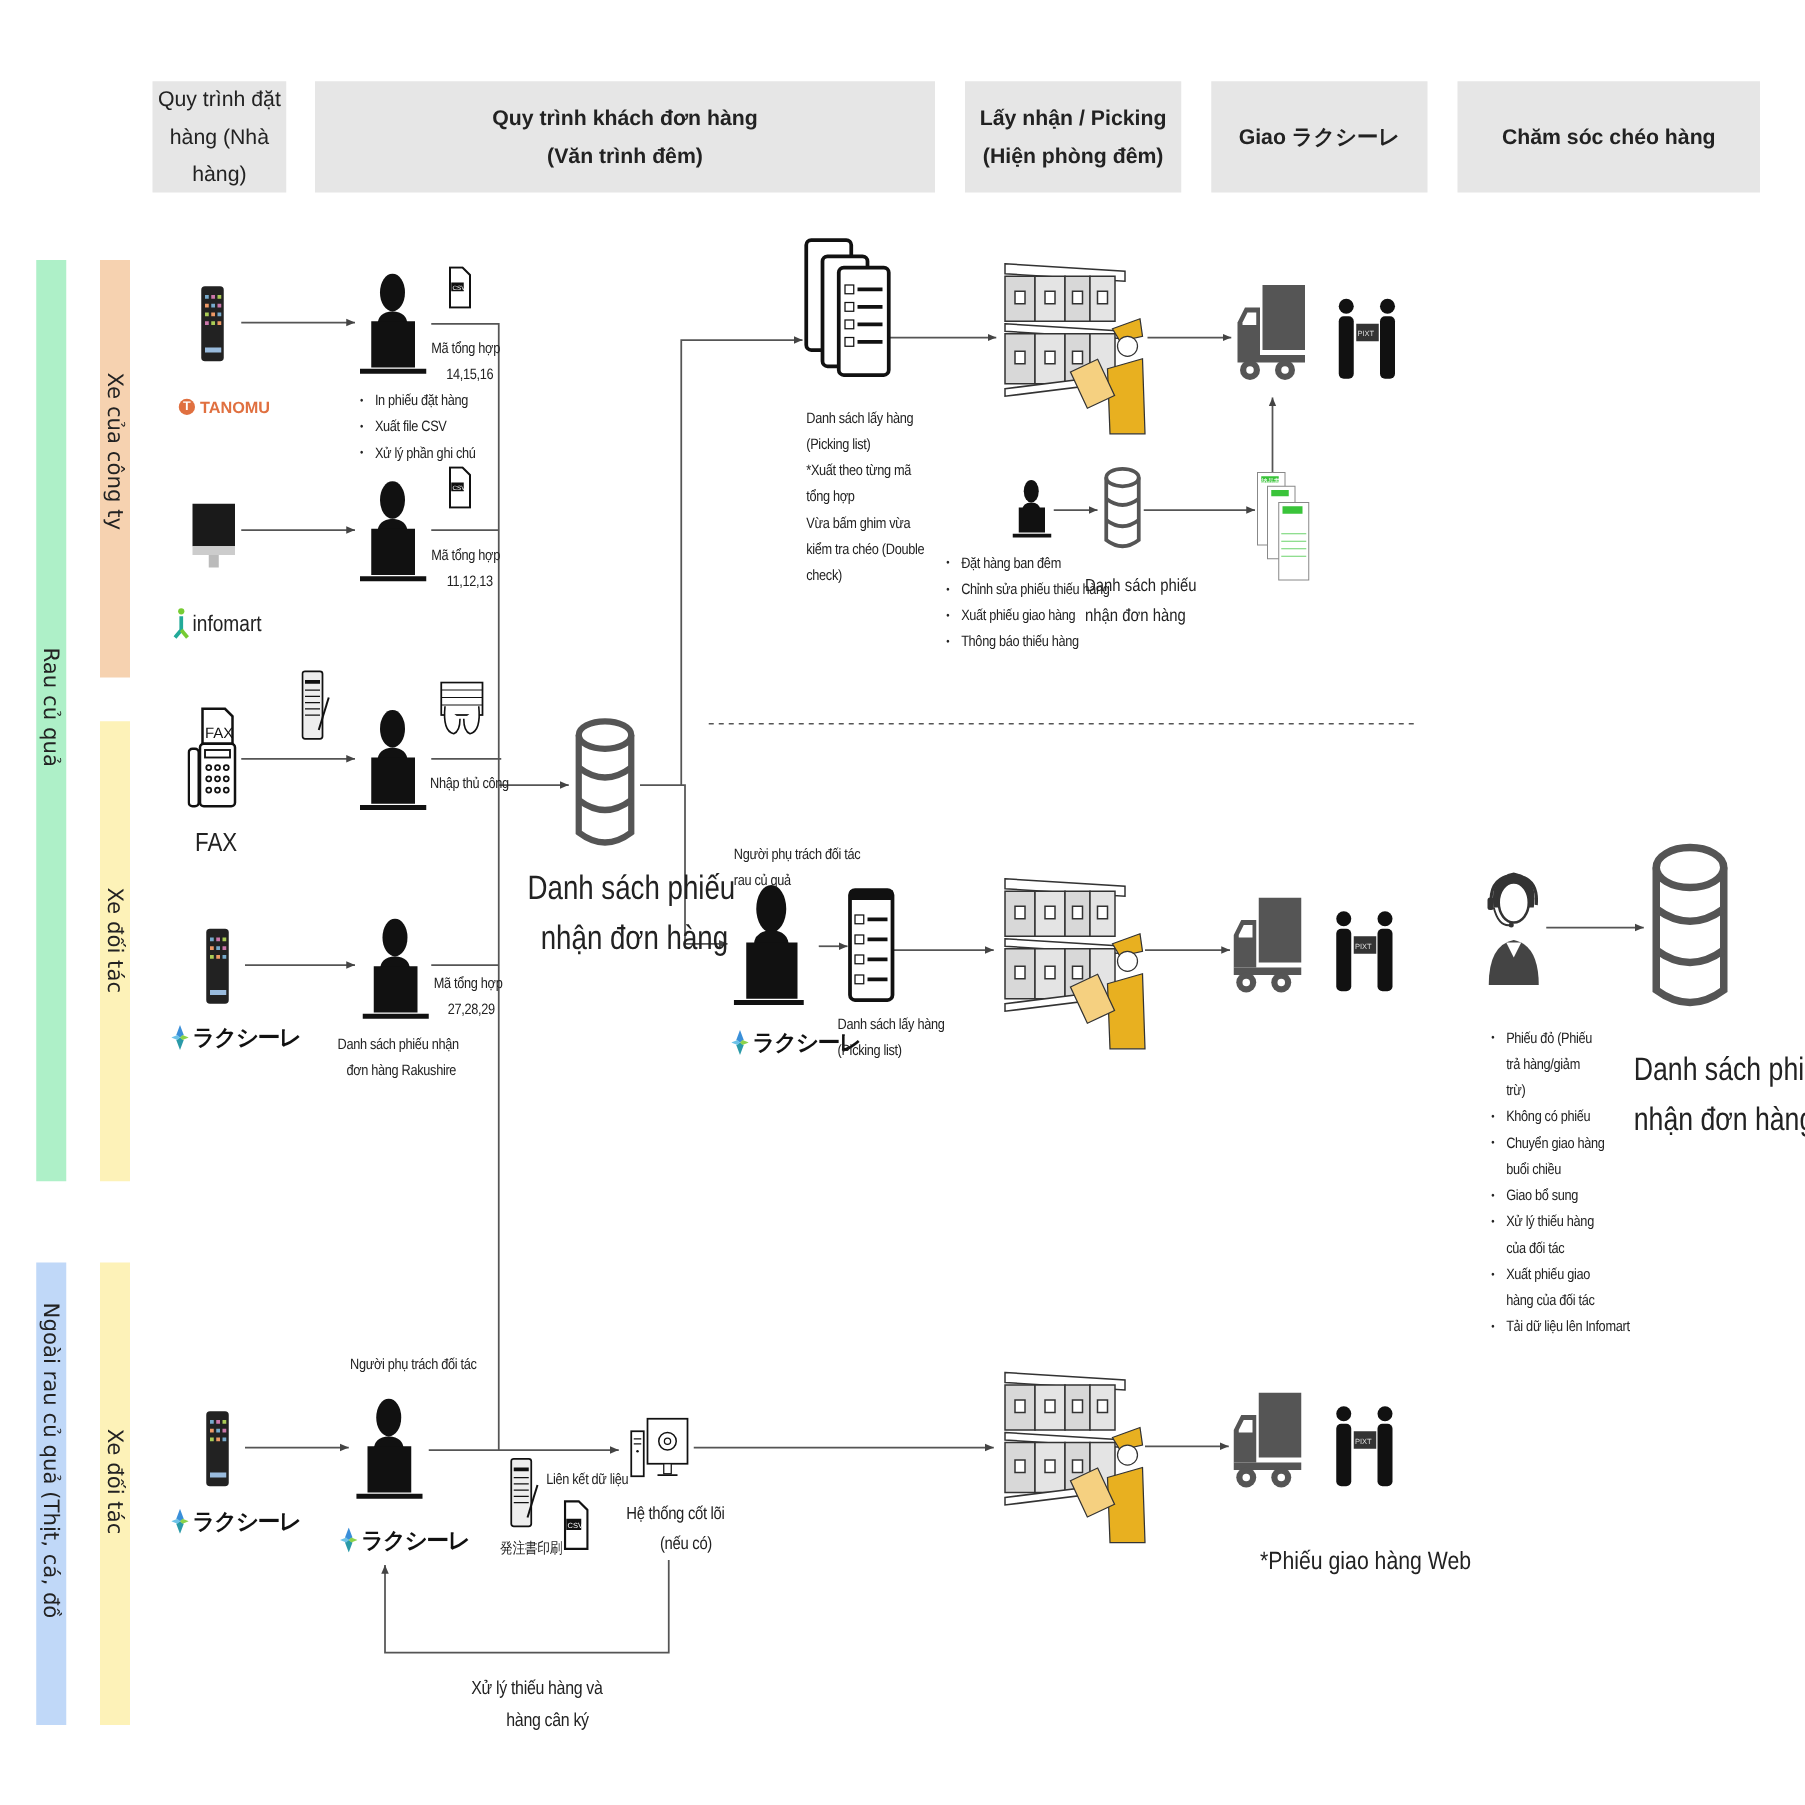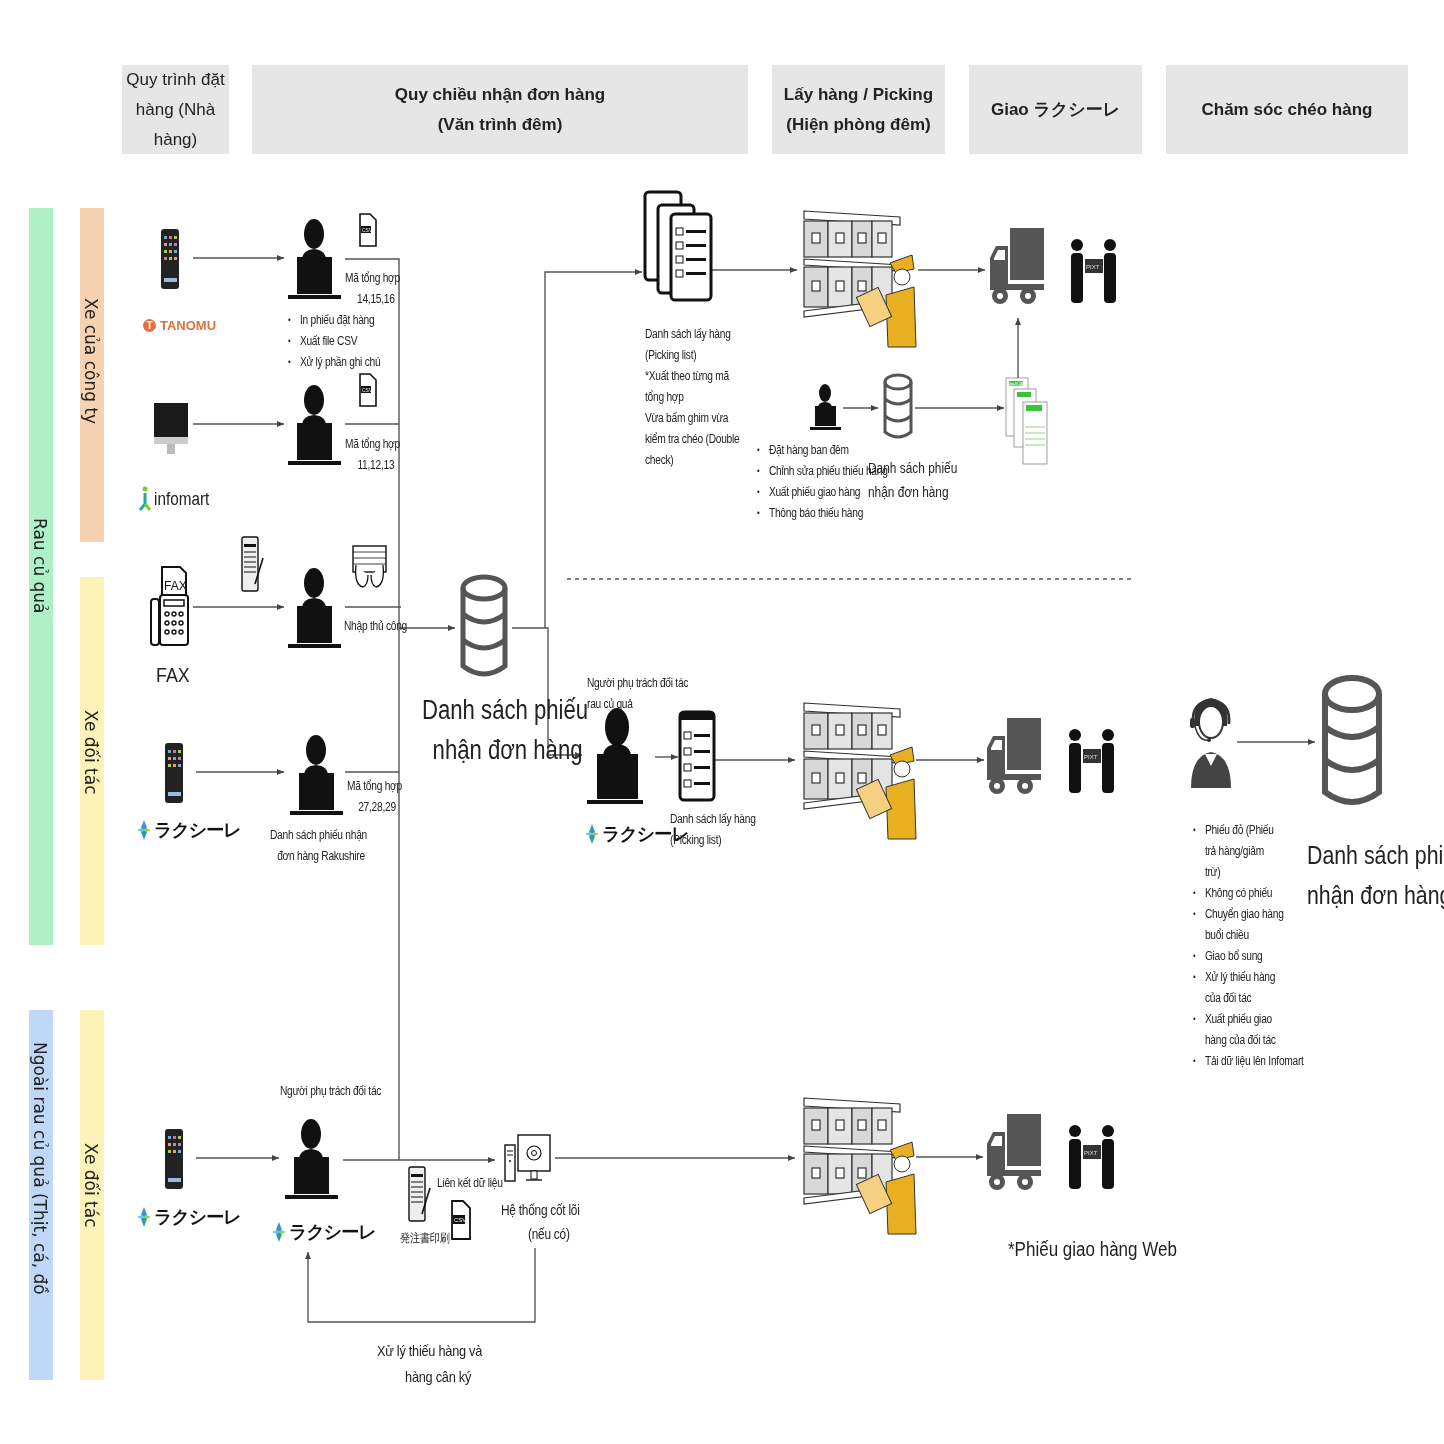--- a/index.html
+++ b/index.html
@@ -26,27 +26,27 @@
 <body>
 
 <div class="hdr" style="left:122px;top:65px;width:107px;height:89px;">
   <div>
       <div>Quy trình đặt</div>
       <div>hàng (Nhà hàng)</div>
     </div>
 </div>
 <div class="hdr bold" style="left:252px;top:65px;width:496px;height:89px;">
   <div>
-      <div>Quy chiều nhận đơn hàng</div>
+      <div>Quy trình khách đơn hàng</div>
       <div>(Văn trình đêm)</div>
     </div>
 </div>
 <div class="hdr bold" style="left:772px;top:65px;width:173px;height:89px;">
   <div>
-      <div>Lấy hàng / Picking</div>
+      <div>Lấy nhận / Picking</div>
       <div>(Hiện phòng đêm)</div>
     </div>
 </div>
 <div class="hdr bold" style="left:969px;top:65px;width:173px;height:89px;">
   <div>Giao ラクシーレ</div>
 </div>
 <div class="hdr bold" style="left:1166px;top:65px;width:242px;height:89px;">
   <div>Chăm sóc chéo hàng</div>
 </div>
 

